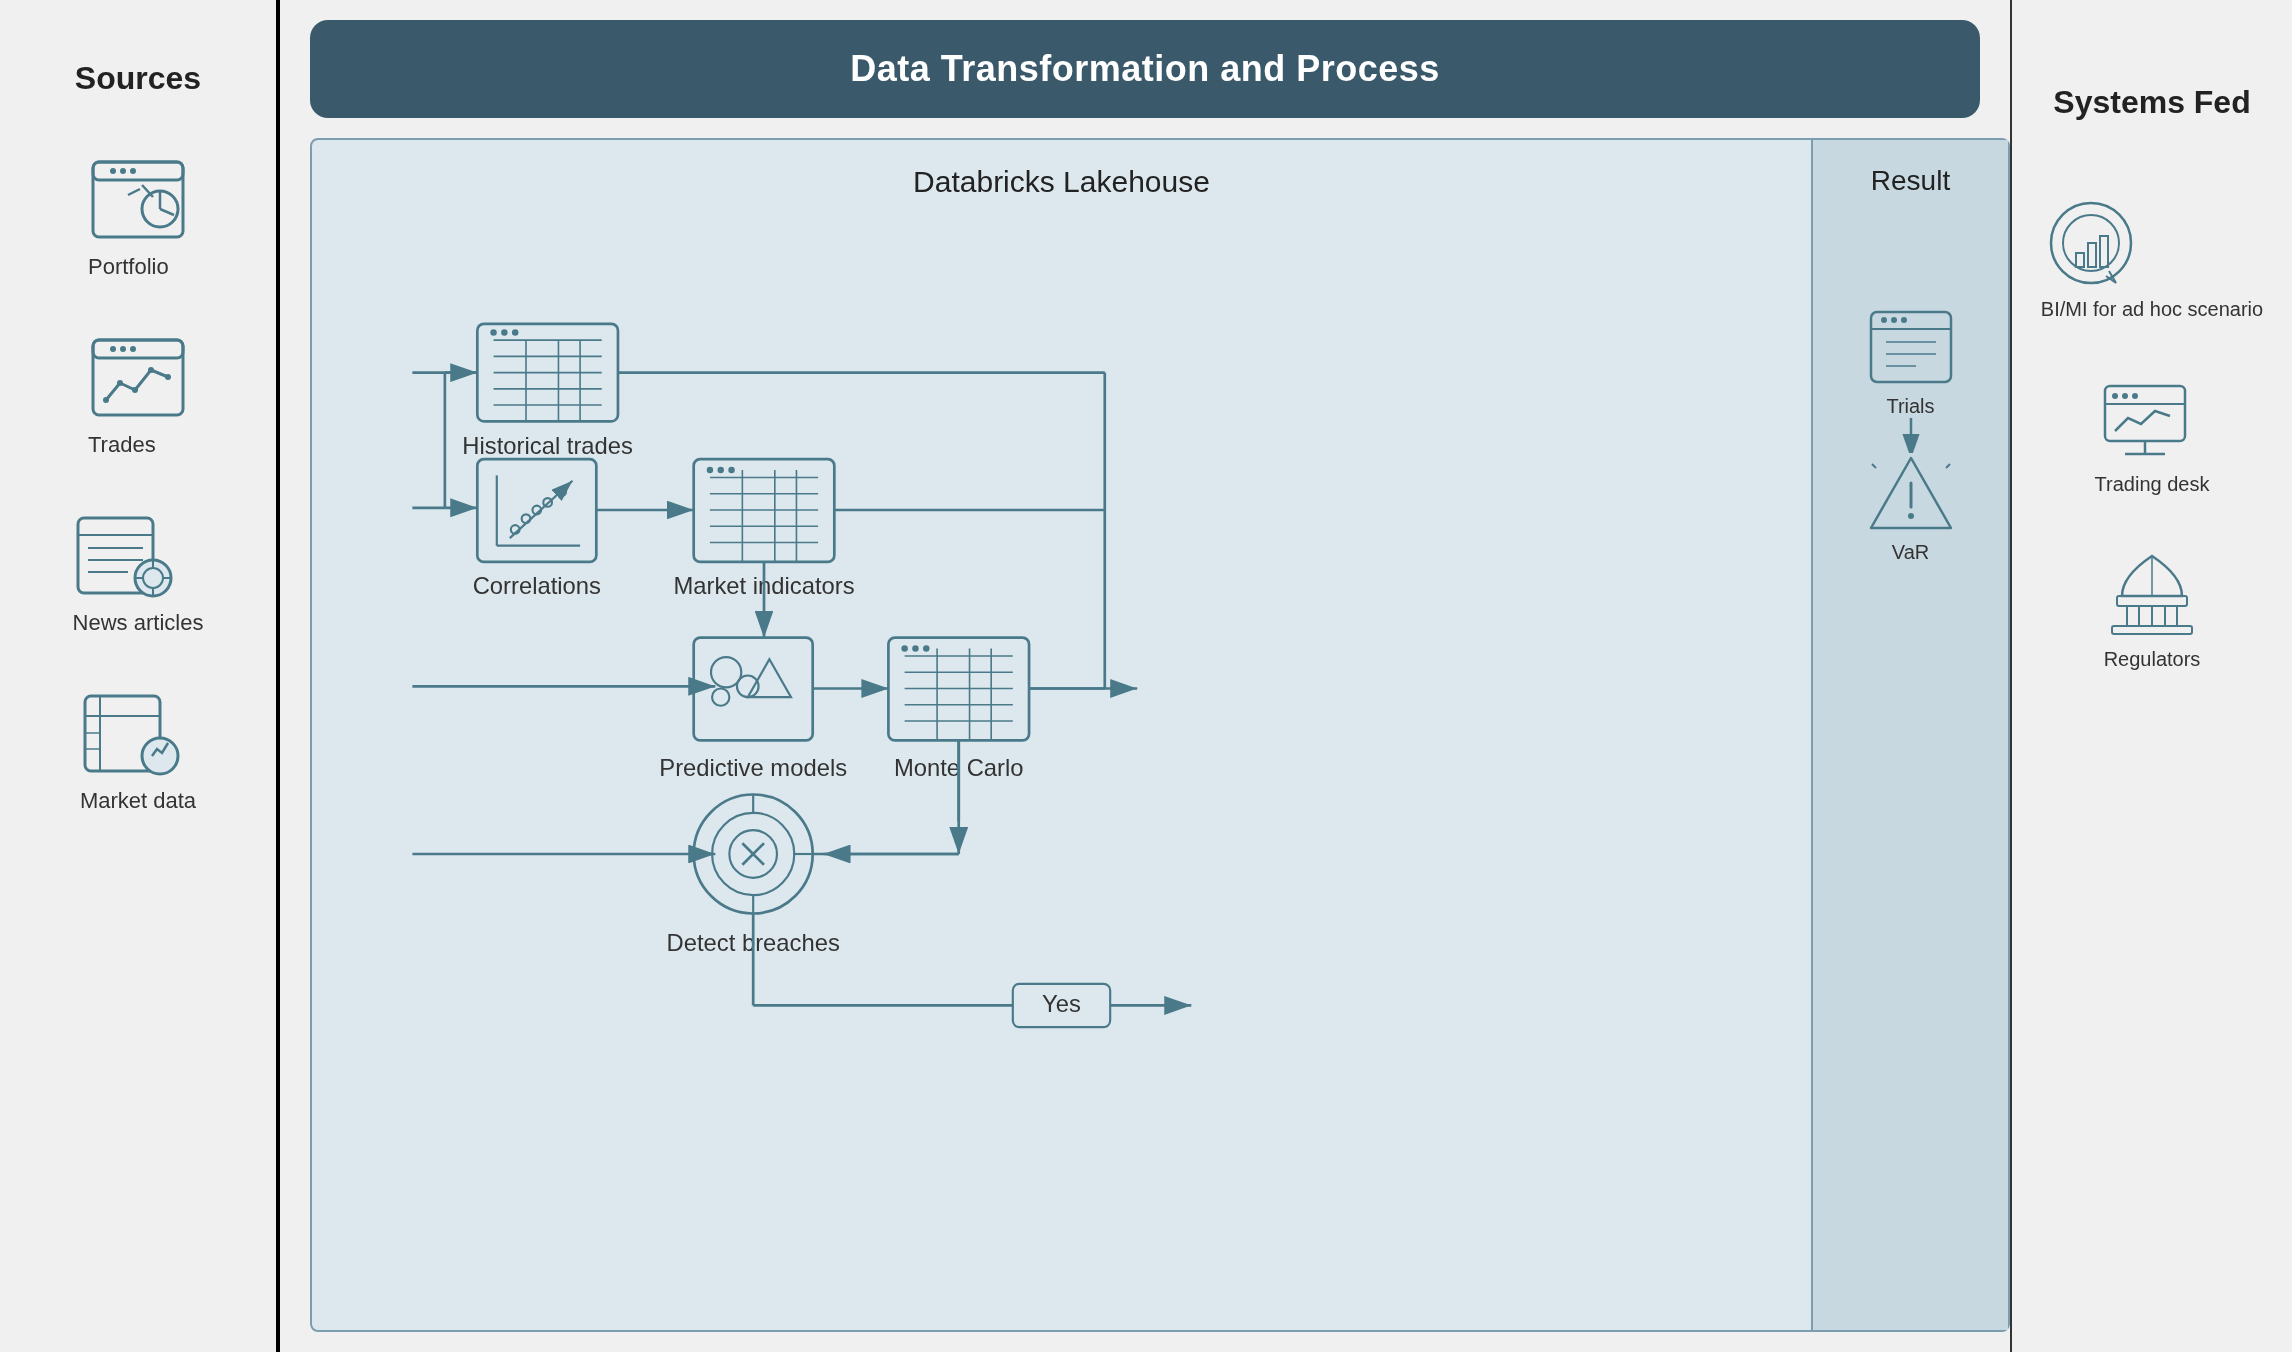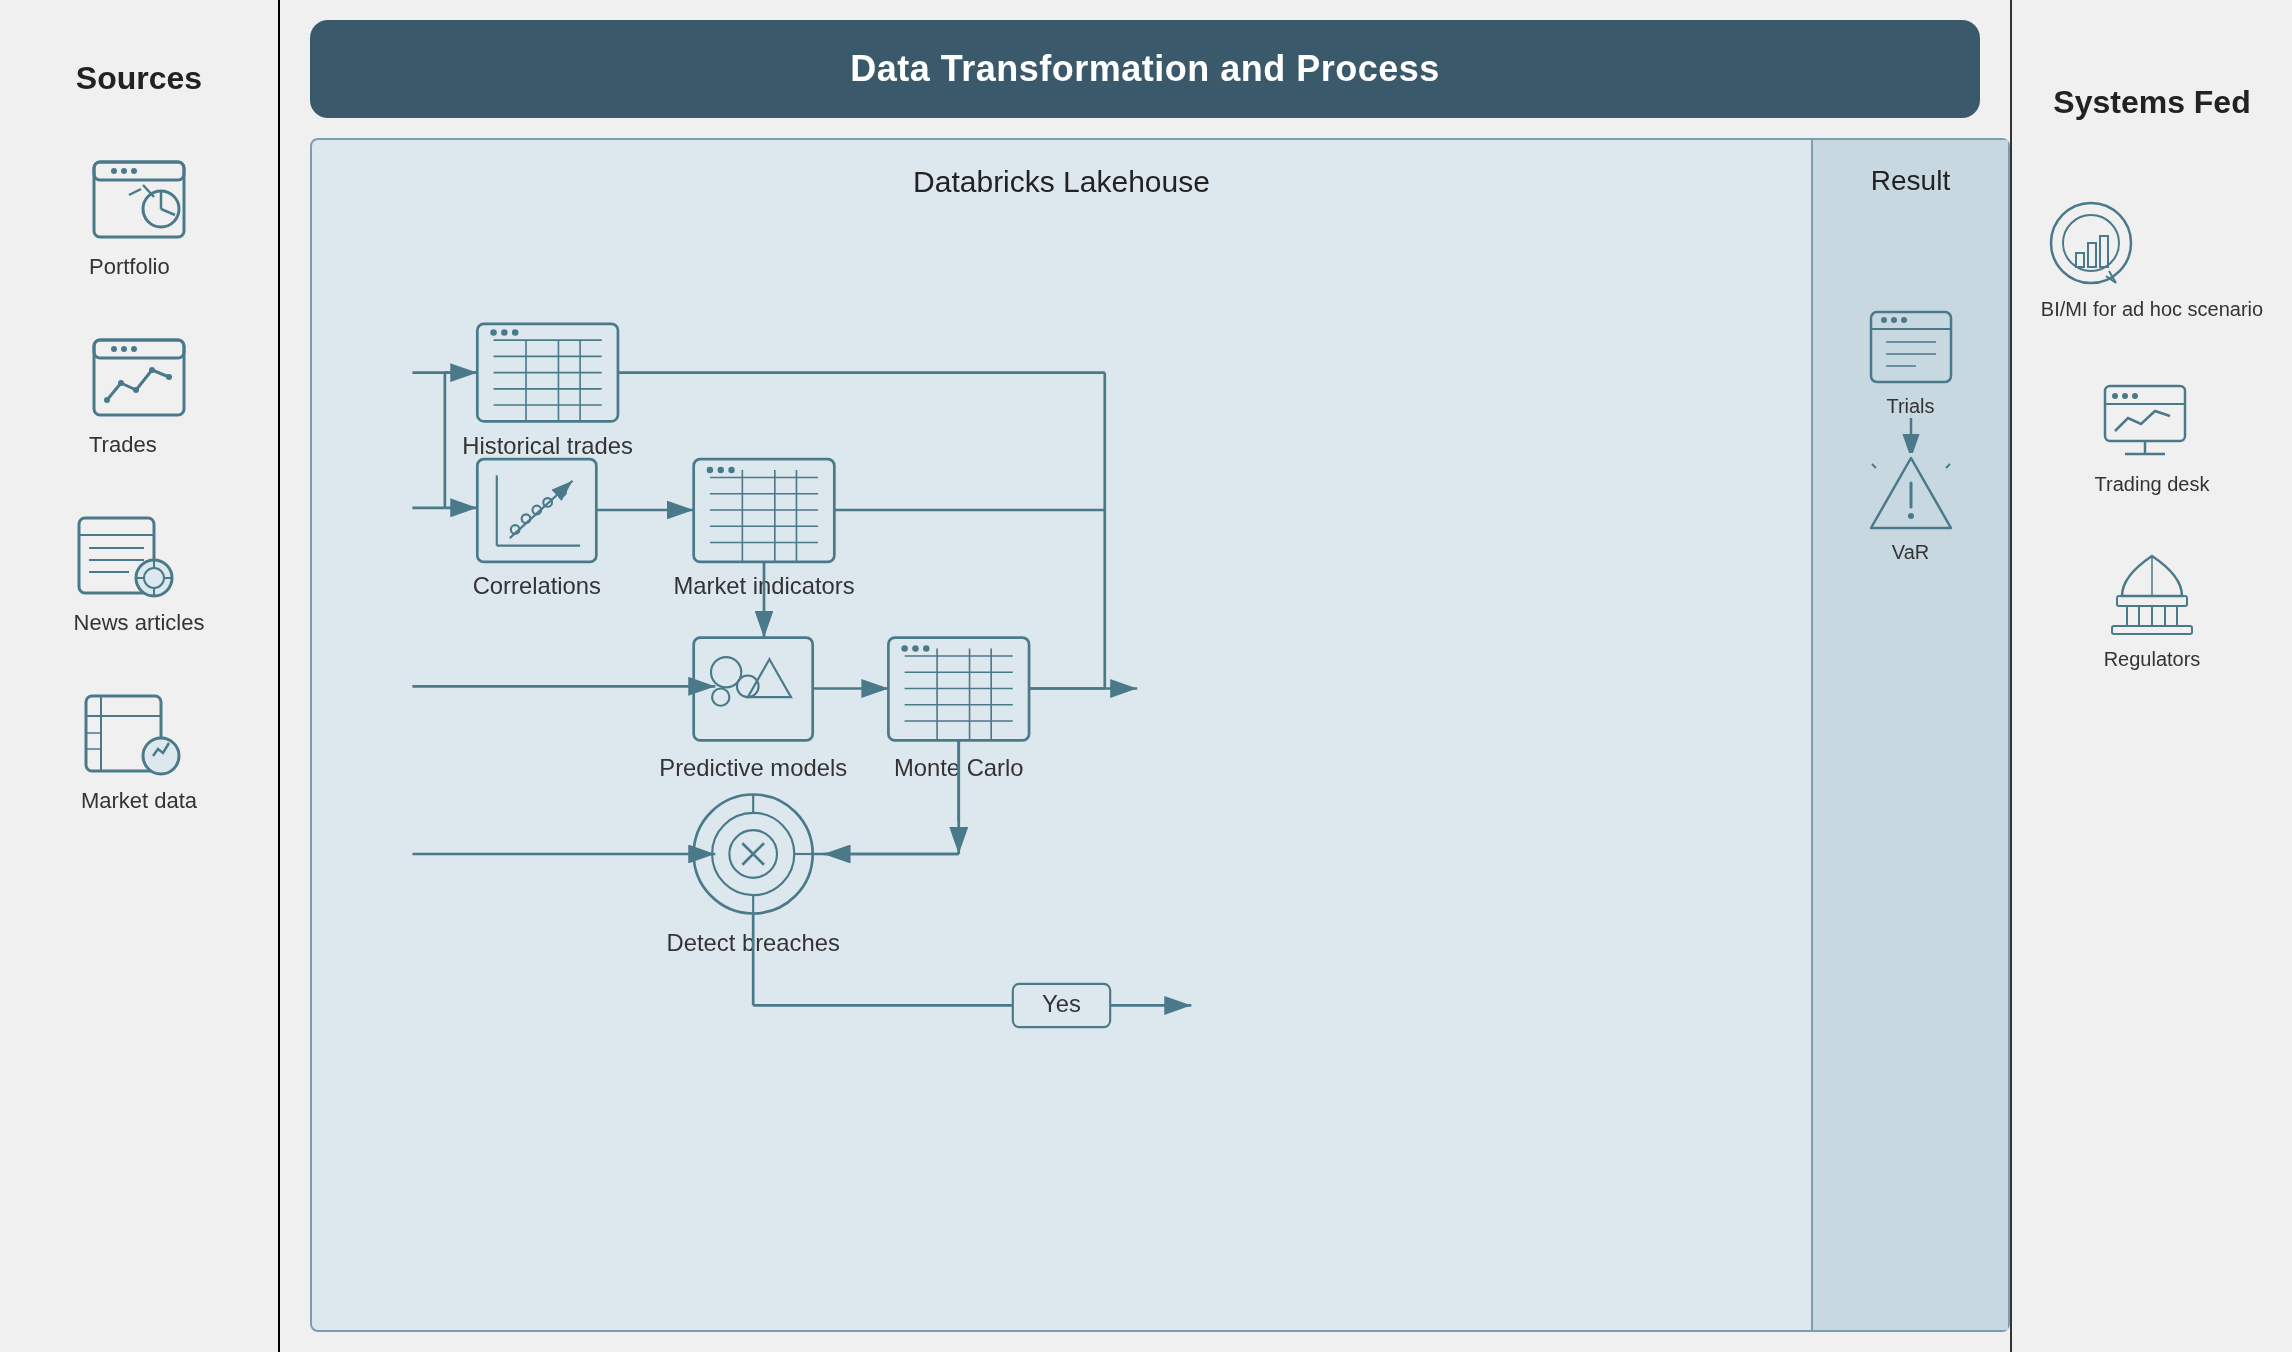--- a/index.html
+++ b/index.html
@@ -22,21 +22,21 @@
 
     
     .sources-panel {
       width: 280px;
       min-width: 280px;
       background: #f0f0f0;
       display: flex;
       flex-direction: column;
       align-items: center;
       padding-top: 60px;
-      border-right: 2px solid #000000;
+      border-right: 4px solid #000000;
     }
 
     .sources-title {
       font-size: 32px;
       font-weight: 600;
       color: #222;
       margin-bottom: 60px;
     }
 
     .source-item {

